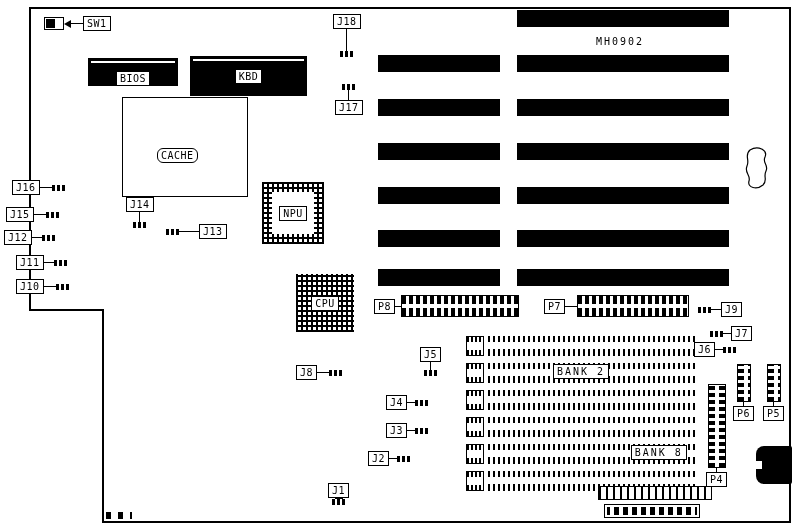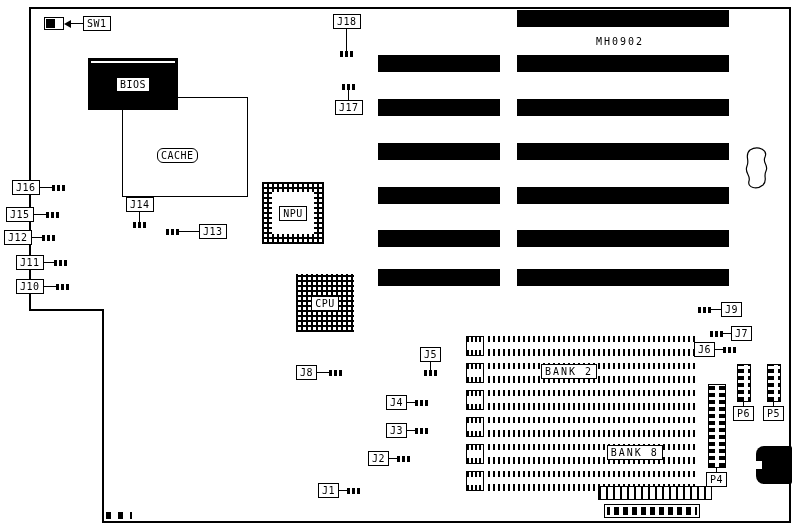--- a/index.html
+++ b/index.html
@@ -36,21 +36,21 @@
       repeating-linear-gradient(90deg,#000 0 4px,#fff 4px 7px); }
   .conn2v { border: 1px solid #000; flex: none;
     background-image: linear-gradient(to right, rgba(0,0,0,0) 0 6px, #fff 6px 10px, rgba(0,0,0,0) 10px),
       repeating-linear-gradient(0deg,#000 0 4px,#fff 4px 7px); }
   .mchip { position: absolute; border: 1px solid #000; width: 18px; height: 20px; z-index: 2;
     background-image: linear-gradient(to bottom, rgba(0,0,0,0) 0 5px, #fff 5px 13px, rgba(0,0,0,0) 13px),
       repeating-linear-gradient(90deg,#000 0 2px,#fff 2px 4px); }
   .msock { position: absolute; width: 209px; height: 20px; z-index: 2;
     background-image: linear-gradient(to bottom, rgba(0,0,0,0) 0 6px, #fff 6px 13px, rgba(0,0,0,0) 13px),
       repeating-linear-gradient(90deg,#000 0 2px,#fff 2px 5px); }
-  .banklbl { letter-spacing: 2px; z-index: 7; }
+  .banklbl { letter-spacing: 2px; z-index: 7; margin-left: 12px; }
   .title { position: absolute; font-size: 10px; letter-spacing: 2px; z-index: 3; }
   .din { position: absolute; background: #000; border-radius: 8px 2px 2px 8px; z-index: 4; }
   .din::after { content: ""; position: absolute; left: 0; top: 15px; width: 6px; height: 8px; background: #fff; }
   .pinstrip { position: absolute; border: 1px solid #000; z-index: 4; background-color:#fff;
     background-image: repeating-linear-gradient(90deg,#000 0 2px,#fff 2px 7px); }
   .sqrow { position: absolute; border: 1px solid #000; padding: 2px; z-index: 4; background-color:#fff;
     background-image: repeating-linear-gradient(90deg,#000 0 5px,#fff 5px 9px); background-clip: content-box; }
   .edgemarks { position: absolute; height: 7px; z-index: 4;
     background-image: repeating-linear-gradient(90deg,#000 0 5px,transparent 5px 12px); }
 </style>
@@ -114,22 +114,25 @@
     <div class="lead v" style="height:22px;"></div>
     <div class="pins"></div>
   </div>
   <div class="grp col" style="left:335px;top:84px;">
     <div class="pins"></div>
     <div class="lead v" style="height:10px;"></div>
     <span class="lbl">J17</span>
   </div>
 
   
-  <div class="chip" style="left:88px;top:58px;width:90px;height:52px;">
+  <div class="chip" style="left:88px;top:58px;width:90px;height:28px;align-items:flex-end;">
     <span class="lbl">BIOS</span>
+  </div>
+  <div class="chip" style="left:190px;top:56px;width:117px;height:40px;">
+    <span class="lbl">KBD</span>
   </div>
 
   
   <div class="cachebox" style="left:122px;top:97px;width:126px;height:100px;">
     <span class="lbl abs" style="left:34px;top:46px;border-radius:6px;">CACHE</span>
   </div>
 
   
   <div class="grp" style="left:12px;top:180px;">
     <span class="lbl">J16</span>
@@ -173,20 +176,30 @@
   <div class="npu pingrid" style="left:262px;top:182px;width:62px;height:62px;">
     <div class="npu-core">
       <span class="lbl">NPU</span>
     </div>
   </div>
   <div class="cpu pingrid" style="left:296px;top:274px;width:58px;height:58px;">
     <span class="lbl">CPU</span>
   </div>
 
   
+  <div class="grp" style="left:374px;top:295px;">
+    <span class="lbl">P8</span>
+    <div class="lead h" style="width:6px;"></div>
+    <div class="conn2h" style="width:118px;height:22px;"></div>
+  </div>
+  <div class="grp" style="left:544px;top:295px;">
+    <span class="lbl">P7</span>
+    <div class="lead h" style="width:12px;"></div>
+    <div class="conn2h" style="width:112px;height:22px;"></div>
+  </div>
 
   
   <div class="grp" style="left:698px;top:302px;">
     <div class="pins"></div>
     <div class="lead h" style="width:10px;"></div>
     <span class="lbl">J9</span>
   </div>
   <div class="grp" style="left:710px;top:326px;justify-content:flex-end;">
     <div class="pins"></div>
     <div class="lead h" style="width:8px;"></div>
@@ -221,21 +234,21 @@
   <div class="grp" style="left:386px;top:423px;">
     <span class="lbl">J3</span>
     <div class="lead h" style="width:8px;"></div>
     <div class="pins"></div>
   </div>
   <div class="grp" style="left:368px;top:451px;">
     <span class="lbl">J2</span>
     <div class="lead h" style="width:8px;"></div>
     <div class="pins"></div>
   </div>
-  <div class="grp" style="left:318px;top:483px;">
+  <div class="grp" style="left:328px;top:483px;flex-direction:column;">
     <span class="lbl">J1</span>
     <div class="lead h" style="width:8px;"></div>
     <div class="pins"></div>
   </div>
 
   
   <div class="grp col" style="left:706px;top:384px;">
     <div class="conn2v" style="width:18px;height:84px;"></div>
     <div class="lead v" style="height:4px;"></div>
     <span class="lbl">P4</span>

